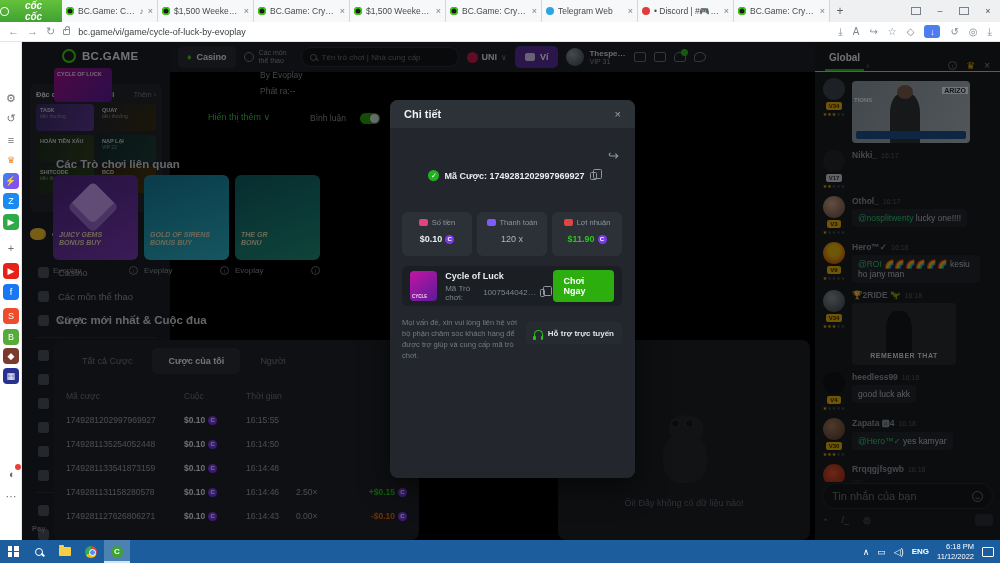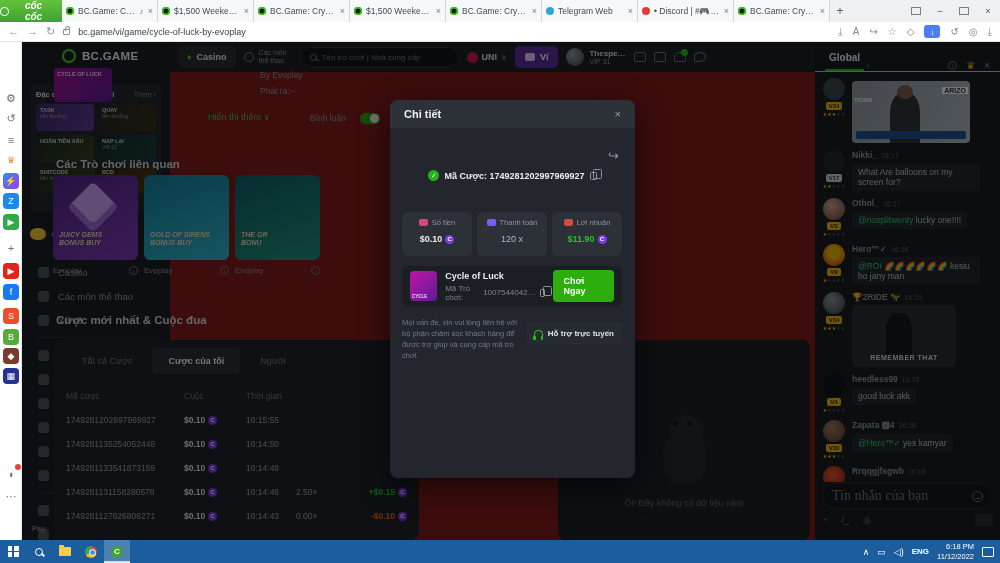--- a/index.html
+++ b/index.html
@@ -41,21 +41,21 @@
 
   
   .ccside { position:absolute; left:0; top:42px; width:22px; height:498px; background:#ffffff;
     border-right:1px solid #e4e6e9; }
   .cci { position:absolute; left:3px; width:16px; height:16px; border-radius:4px;
     display:flex; align-items:center; justify-content:center; font-size:9px; color:#fff; }
   .cci.ghost { color:#6d7278; font-size:11px; }
   .reddot { position:absolute; right:-2px; top:-2px; width:6px; height:6px; background:#e94235; border-radius:50%; }
 
   
-  .page { position:absolute; left:22px; top:42px; width:978px; height:498px; background:#7f1d1d; overflow:hidden; }
+  .page { position:absolute; left:22px; top:42px; width:978px; height:498px; background:#000000; overflow:hidden; }
   .overlay { position:absolute; inset:0; background:rgba(0,0,0,.52); z-index:5; }
 
   
   .bcside { position:absolute; left:0; top:0; width:148px; height:498px; background:#1c1f24; }
   .burger { width:12px; height:9px; border-top:1.5px solid #9aa1a8; border-bottom:1.5px solid #9aa1a8; position:relative; }
   .burger::after { content:''; position:absolute; left:0; right:0; top:2.2px; border-top:1.5px solid #9aa1a8; }
   .bclogo-b { width:14px; height:14px; border:2.5px solid #3fd512; border-radius:50%; }
   .bclogo-t { color:#e8ecef; font-weight:bold; font-size:11.5px; letter-spacing:.3px; }
   .vippanel { position:absolute; left:8px; top:42px; width:132px; height:128px; background:#23262c; border-radius:6px; padding:6px; }
   .vippanel .hd { display:flex; justify-content:space-between; align-items:center; margin-bottom:5px; }
@@ -183,22 +183,22 @@
   .cimg1 .man { position:absolute; left:38px; top:12px; width:30px; height:50px; background:#2e3338; border-radius:40% 40% 0 0; }
   .cimg1 .head2 { position:absolute; left:45px; top:4px; width:16px; height:14px; background:#7a5c49; border-radius:50%; }
   .cimg1 .lab { position:absolute; right:2px; top:6px; background:#f2f4f6; color:#24303c; font-size:7px; font-weight:bold; padding:0 2px; }
   .cimg1 .lab2 { position:absolute; left:2px; top:16px; color:#f2f4f6; font-size:6px; font-weight:bold; }
   .cimg1 .strip { position:absolute; left:4px; bottom:4px; right:4px; height:8px; background:#1f4f8f; border-radius:2px; }
   .cimg2 { width:104px; height:62px; border-radius:4px; margin-top:3px; position:relative; overflow:hidden; background:#2a2d31; }
   .cimg2 .fig { position:absolute; left:34px; top:8px; width:26px; height:46px; background:#15171a; border-radius:40% 40% 0 0; }
   .cimg2 .cap { position:absolute; left:0; right:0; bottom:6px; text-align:center; color:#d9dde2; font-size:7px; font-weight:bold; letter-spacing:.5px; }
   .chatin { position:absolute; left:7px; top:441px; width:171px; height:26px; background:#14171a; border:1px solid #272b30;
     border-radius:13px; display:flex; align-items:center; padding:0 9px; }
-  .chatin input { background:transparent; border:none; outline:none; color:#8d949d; font-size:14px; width:100%;
-    font-family:Liberation Serif, serif; }
+  .chatin input { background:transparent; border:none; outline:none; color:#8d949d; font-size:11px; width:100%;
+    font-family:Liberation Sans, sans-serif; }
   .smiley { width:11px; height:11px; border:1.2px solid #6c737b; border-radius:50%; position:relative; flex:0 0 11px; }
   .smiley::after { content:''; position:absolute; left:2px; right:2px; bottom:2px; height:3px;
     border-bottom:1.2px solid #6c737b; border-radius:50%; }
   .chatfoot { position:absolute; left:7px; top:472px; width:171px; display:flex; align-items:center; gap:14px; }
   .cfi { color:#6c737b; font-size:9px; }
   .sendbtn { margin-left:auto; width:18px; height:12px; background:#2b2f36; border-radius:3px; }
 
   
   .modal { position:absolute; left:368px; top:58px; width:245px; height:378px; z-index:10;
     background:#23272d; border-radius:8px; box-shadow:0 8px 30px rgba(0,0,0,.6); overflow:hidden; }
@@ -613,21 +613,20 @@
         </div>
 
         <div class="msg">
           <div class="mava">
               <span class="av" style="background:#23262b"></span>
             <span class="vbadge sil">V17</span>
             <span class="stars"><span class="on">★★</span><span class="off">★★★</span></span>
             </div>
           <div class="mbody">
             <div class="mname"><span>Nikki_</span><span class="mtime">16:17</span></div>
-            <div class="bubble"><span>What Are balloons on my screen for?</span></div>
           </div>
         </div>
 
         <div class="msg">
           <div class="mava">
               <span class="av" style="background:radial-gradient(circle at 40% 35%,#caa08a,#6b4a3c)"></span>
             <span class="vbadge">V3</span>
             <span class="stars"><span class="on">★</span><span class="off">★★★★</span></span>
             </div>
           <div class="mbody">

